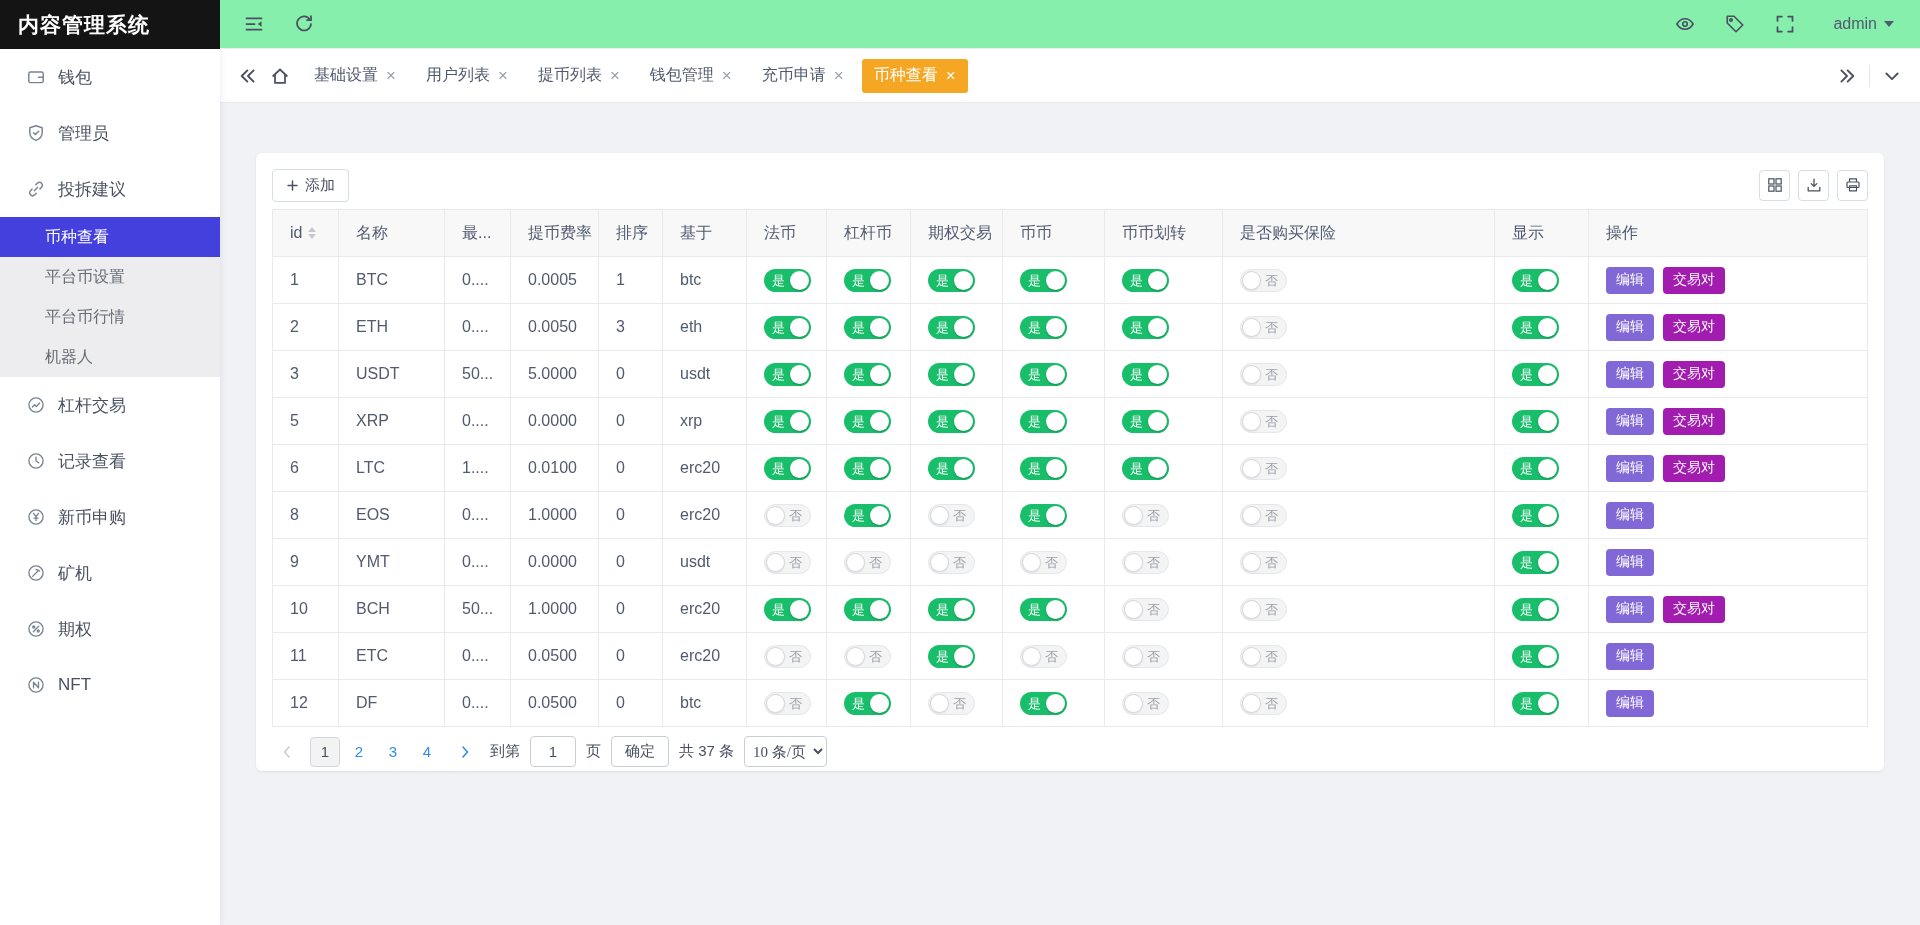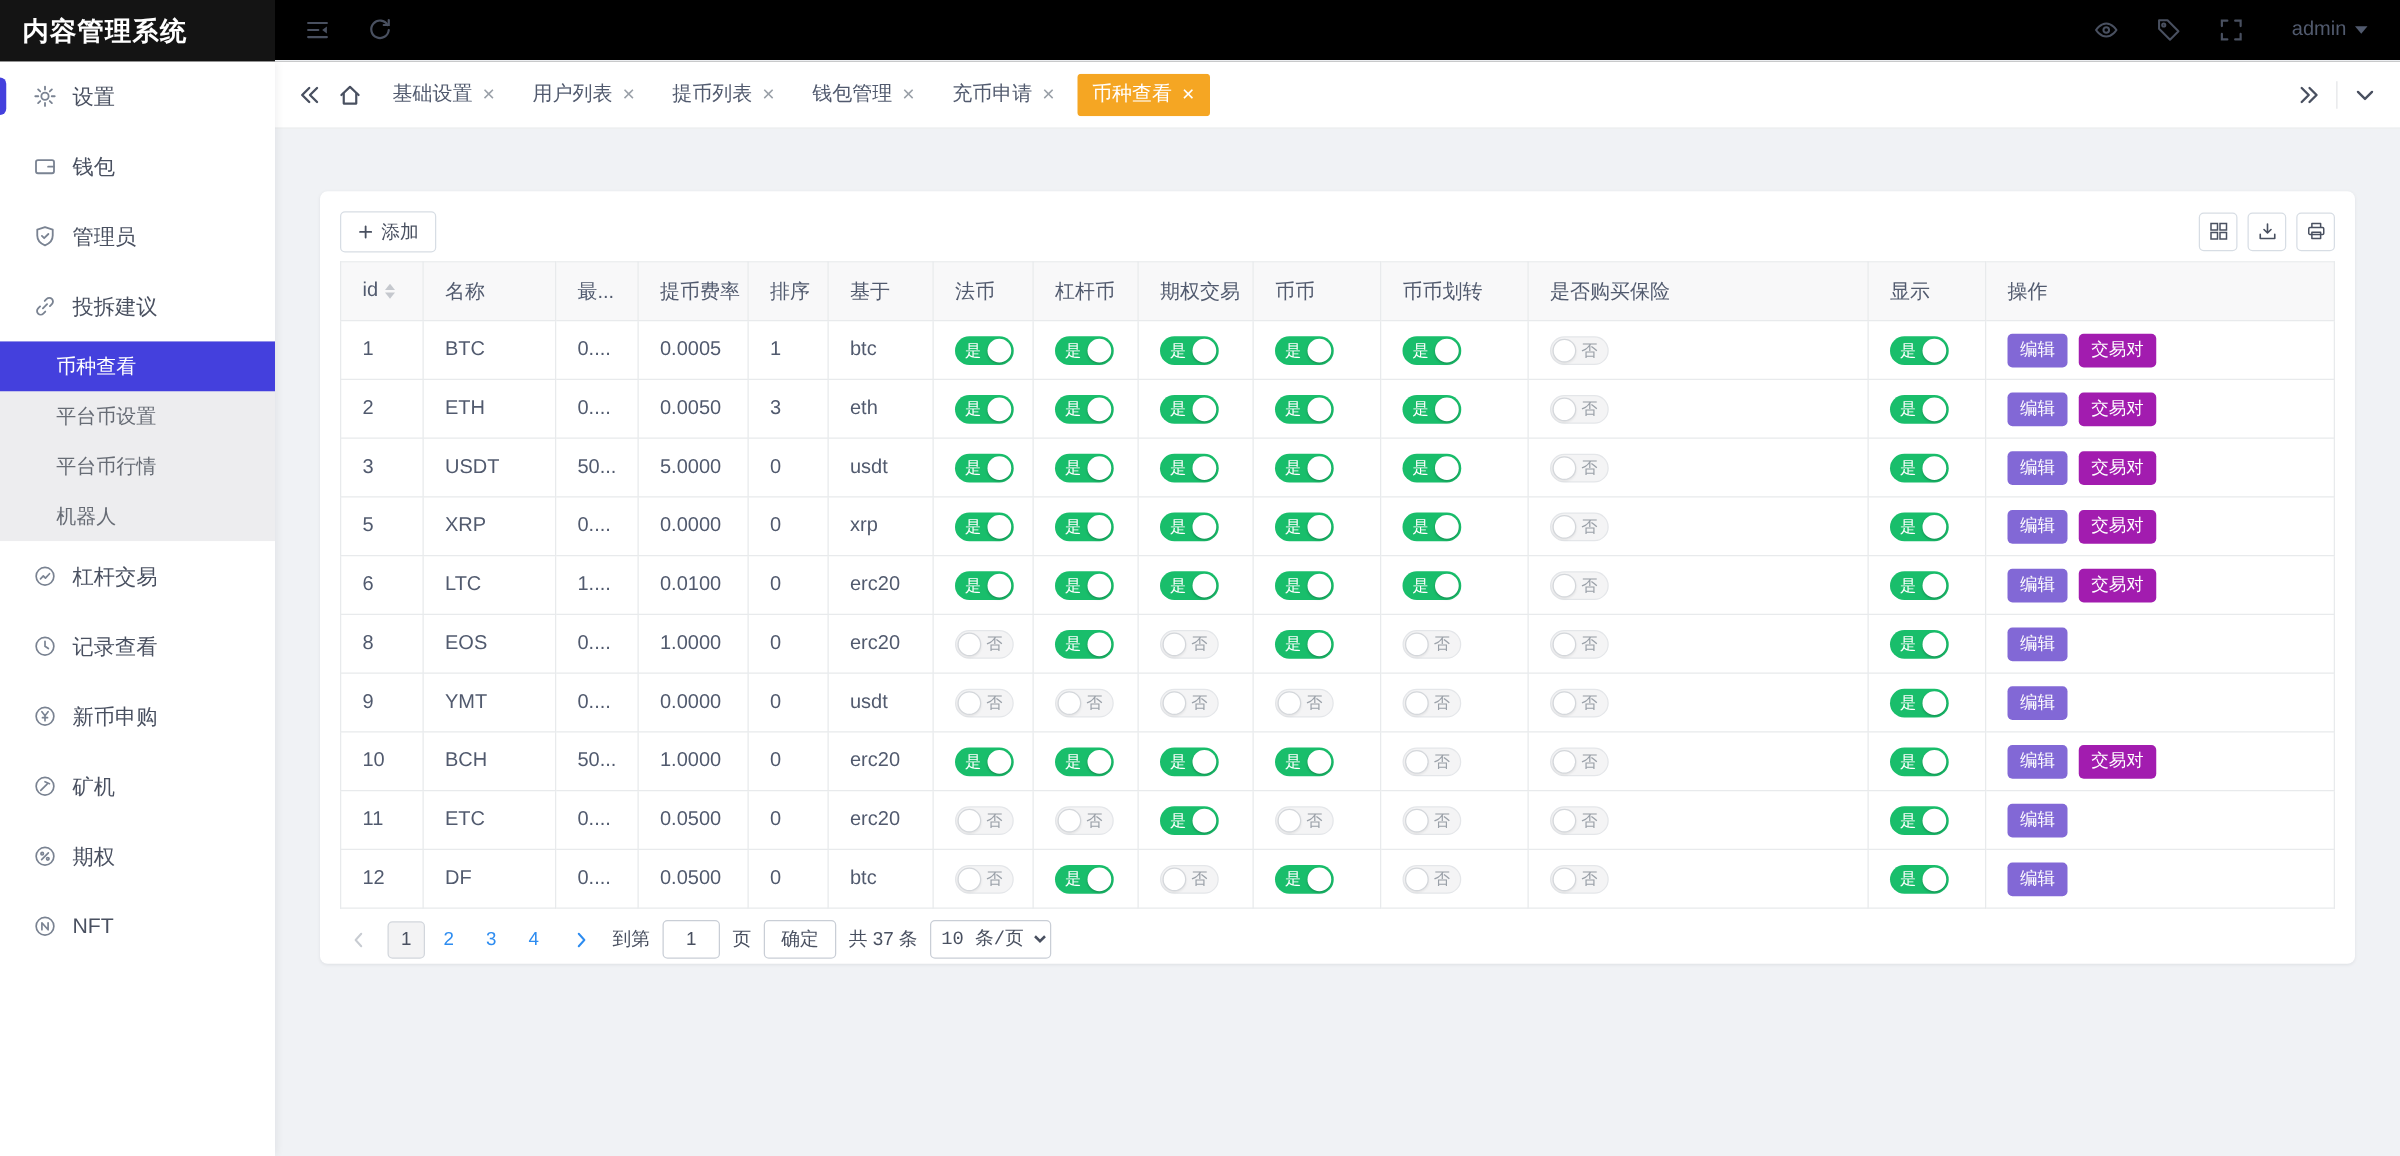--- a/index.html
+++ b/index.html
@@ -1,21 +1,21 @@
 <!DOCTYPE html>
 <html><head>
 <meta charset="utf-8">
 <style>
 *{margin:0;padding:0;box-sizing:border-box}
 html,body{width:1920px;height:925px;overflow:hidden}
 body{font-family:"Liberation Sans","DejaVu Sans",sans-serif;background:#f0f2f5;color:#515a6e;position:relative}
 svg{display:block}
 
 
-.topbar{position:absolute;top:0;left:0;right:0;height:49px;display:flex;background:#000000;z-index:30}
+.topbar{position:absolute;top:0;left:0;right:0;height:49px;display:flex;background:#86efac;z-index:30}
 .logo{width:220px;background:#141414;color:#fff;display:flex;align-items:center;padding-left:18px;font-size:21px;font-weight:bold;letter-spacing:1px}
 .topbar-rest{flex:1;display:flex;align-items:center;padding:0 26px 0 24px;gap:30px;border-bottom:1px solid #eceef1}
 .hicon{width:20px;height:20px;color:#495060;cursor:pointer;flex:none}
 .hicon svg{width:20px;height:20px}
 .spacer{flex:1}
 .user{display:flex;align-items:center;gap:7px;font-size:16px;color:#515a6e;cursor:pointer;margin-left:8px}
 .caret-down-tri{width:0;height:0;border-left:5px solid transparent;border-right:5px solid transparent;border-top:6px solid #515a6e}
 
 
 .sidebar{position:absolute;top:49px;left:0;bottom:0;width:220px;background:#fff;box-shadow:2px 0 6px rgba(0,21,41,.06);z-index:20;overflow:hidden}
@@ -84,21 +84,21 @@
 .pg-arrow{width:30px;height:30px;display:flex;align-items:center;justify-content:center;cursor:pointer}
 .pg-arrow svg{width:16px;height:16px}
 .pg-arrow.prev{color:#c8ccd2}
 .pg-arrow.next{color:#2d8cf0}
 .page-numbers{display:flex;align-items:center;gap:4px}
 .page-num{min-width:30px;height:30px;display:flex;align-items:center;justify-content:center;color:#2d8cf0;cursor:pointer;border-radius:4px;padding:0 4px}
 .page-num.active{background:#f3f3f4;border:1px solid #d2d6dc;color:#495060}
 .pg-text{margin:0 2px}
 .goto-input{width:46px;height:31px;border:1px solid #c9ced6;border-radius:4px;text-align:center;font-size:15px;color:#495060;font-family:inherit}
 .confirm-btn{height:31px;padding:0 13px;border:1px solid #c9ced6;border-radius:4px;background:#fff;font-size:15px;color:#495060;cursor:pointer;font-family:inherit}
-.page-size{height:31px;border:1px solid #c9ced6;border-radius:4px;background:#fff;font-size:15px;color:#495060;padding:0 4px;font-family:Liberation Mono, monospace}
+.page-size{height:31px;border:1px solid #c9ced6;border-radius:4px;background:#fff;font-size:15px;color:#495060;padding:0 4px;font-family:Liberation Serif, serif}
 </style>
 </head>
 <body>
 
 <div class="topbar">
   <div class="logo">
     <span>内容管理系统</span>
   </div>
   <div class="topbar-rest">
     <span class="hicon">
@@ -134,30 +134,20 @@
     <div class="user">
       <span>admin</span>
       <span class="caret-down-tri"></span>
     </div>
   </div>
 </div>
 
 <aside class="sidebar">
   <nav>
       <div class="menu-item">
-        <span class="edge-indicator"></span>
-        <span class="mi-icon">
-          <svg viewBox="0 0 16 16" fill="none" stroke="currentColor" stroke-width="1.3" stroke-linecap="round">
-            <circle cx="8" cy="8" r="2.6"></circle>
-            <path d="M8 1.1v2.1M8 12.8v2.1M1.1 8h2.1M12.8 8h2.1M3.1 3.1l1.5 1.5M11.4 11.4l1.5 1.5M12.9 3.1l-1.5 1.5M4.6 11.4l-1.5 1.5"></path>
-          </svg>
-        </span>
-        <span class="mi-label">设置</span>
-      </div>
-      <div class="menu-item">
         <span class="mi-icon">
           <svg viewBox="0 0 16 16" fill="none" stroke="currentColor" stroke-width="1.3" stroke-linecap="round">
             <rect x="1.6" y="3.6" width="12.8" height="9.4" rx="1.4"></rect>
             <path d="M10.2 8.3h4.2"></path>
           </svg>
         </span>
         <span class="mi-label">钱包</span>
       </div>
       <div class="menu-item">
         <span class="mi-icon">

